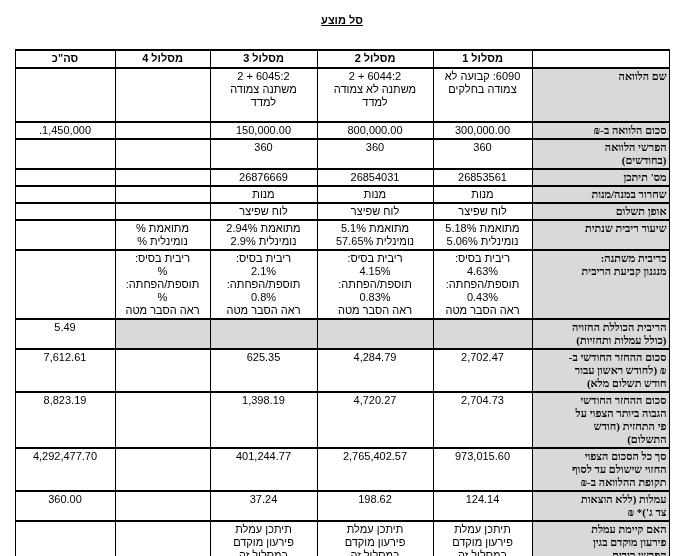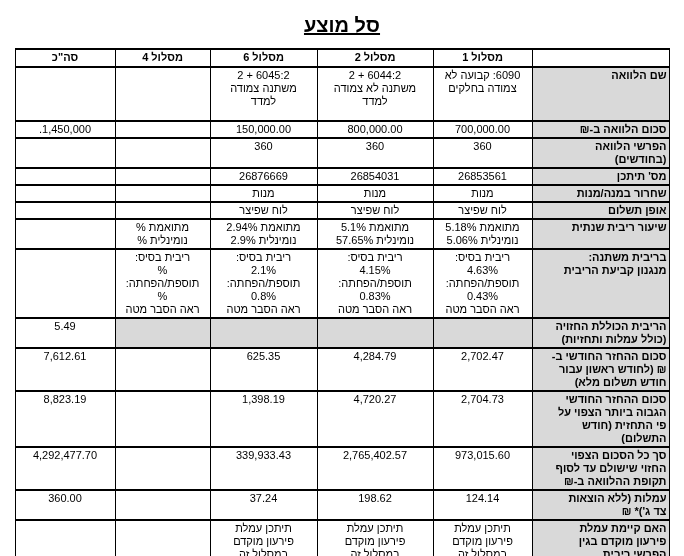--- a/index.html
+++ b/index.html
@@ -6,22 +6,22 @@
     margin: 0; padding: 0;
     width: 684px; height: 556px;
     background: #ffffff;
     font-family: "Liberation Sans", sans-serif;
     color: #000;
   }
   .page-title {
     text-align: center;
     font-weight: bold;
     text-decoration: underline;
-    font-size: 20px;
-    margin: 14px 0 11px 0;
+    font-size: 11px;
+    margin: 14px 0 23px 0;
     direction: rtl;
   }
   table.basket {
     border-collapse: collapse;
     table-layout: fixed;
     width: 654px;
     margin: 0 auto;
     direction: rtl;
   }
   table.basket td, table.basket th {
@@ -44,20 +44,21 @@
   th.corner {
     border: none;
     background: #fff;
   }
   td.label-cell {
     background: var(--label-bg, #d9d9d9);
     font-weight: bold;
     text-align: right;
     padding-right: 3px;
     padding-left: 2px;
+    font-family: Liberation Serif, serif;
   }
   td.value-cell { text-align: center; }
   td.shaded { background: var(--label-bg, #d9d9d9); }
   tbody tr:first-child td { height: 50px; }
 </style>
 </head>
 <body>
 
 <div class="page-title">סל מוצע</div>
 
@@ -68,42 +69,42 @@
     <col style="width:116px">
     <col style="width:107px">
     <col style="width:95px">
     <col style="width:100px">
   </colgroup>
   <thead>
     <tr>
       <th class="corner"></th>
       <th>מסלול 1</th>
       <th>מסלול 2</th>
-      <th>מסלול 6</th>
+      <th>מסלול 3</th>
       <th>מסלול 4</th>
       <th>סה"כ</th>
     </tr>
   </thead>
   <tbody>
       <tr>
     <td class="label-cell">שם הלוואה</td>
     <td class="value-cell">6090: קבועה לא
 צמודה בחלקים</td>
     <td class="value-cell">6044:2 + 2
 משתנה לא צמודה
 למדד</td>
     <td class="value-cell">6045:2 + 2
 משתנה צמודה
 למדד</td>
     <td class="value-cell"></td>
     <td class="value-cell"></td>
   </tr>
       <tr>
     <td class="label-cell">סכום הלוואה ב-₪</td>
-    <td class="value-cell">700,000.00</td>
+    <td class="value-cell">300,000.00</td>
     <td class="value-cell">800,000.00</td>
     <td class="value-cell">150,000.00</td>
     <td class="value-cell"></td>
     <td class="value-cell">1,450,000.</td>
   </tr>
       <tr>
     <td class="label-cell">הפרשי הלוואה
 (בחודשים)</td>
     <td class="value-cell">360</td>
     <td class="value-cell">360</td>
@@ -201,21 +202,21 @@
     <td class="value-cell">1,398.19</td>
     <td class="value-cell"></td>
     <td class="value-cell">8,823.19</td>
   </tr>
       <tr>
     <td class="label-cell">סך כל הסכום הצפוי
 החזוי שישולם עד לסוף
 תקופת ההלוואה ב-₪</td>
     <td class="value-cell">973,015.60</td>
     <td class="value-cell">2,765,402.57</td>
-    <td class="value-cell">339,933.43</td>
+    <td class="value-cell">401,244.77</td>
     <td class="value-cell"></td>
     <td class="value-cell">4,292,477.70</td>
   </tr>
       <tr>
     <td class="label-cell">עמלות (ללא הוצאות
 צד ג')* ₪</td>
     <td class="value-cell">124.14</td>
     <td class="value-cell">198.62</td>
     <td class="value-cell">37.24</td>
     <td class="value-cell"></td>

